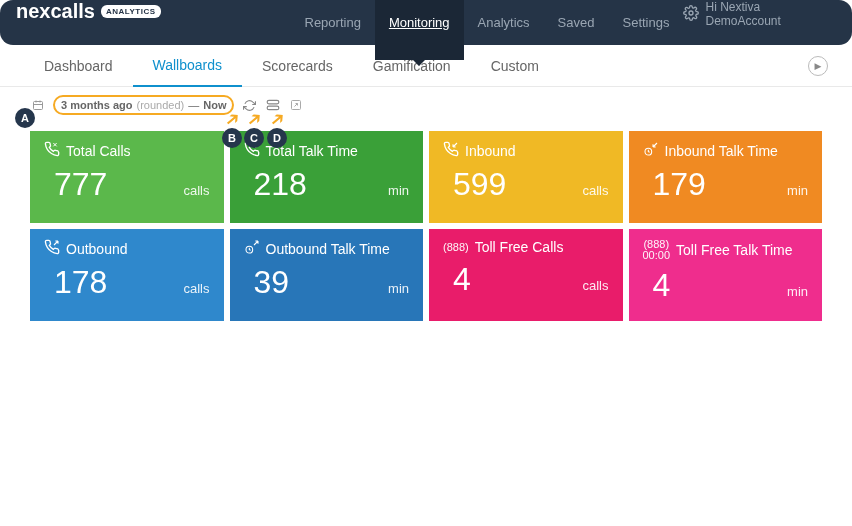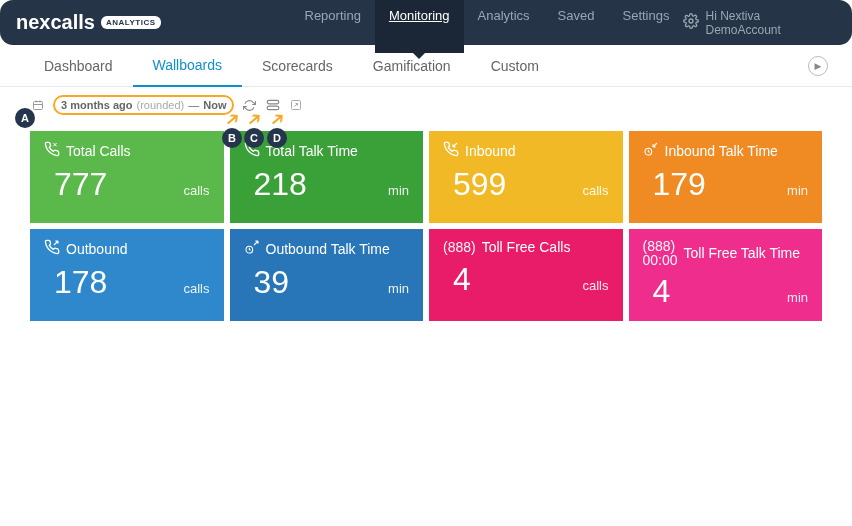--- a/index.html
+++ b/index.html
@@ -8,21 +8,21 @@
     background: #fff;
     width: 852px;
     height: 526px;
     overflow: hidden;
     position: relative;
   }
   .topbar {
     background: #253447;
     height: 45px;
     display: flex;
-    align-items: center;
+    align-items: flex-start;
     color: #9aa6b3;
     font-size: 13px;
     padding: 0 16px;
     border-radius: 13px;
   }
   .logo {
     color: #fff;
     font-size: 20px;
     font-weight: 600;
     display: flex;
@@ -186,21 +186,21 @@
   }
   .arrow {
     position: absolute;
     font-size: 18px;
     color: #f6aa23;
     transform: rotate(-40deg);
     z-index: 9;
     pointer-events: none;
   }
   .ico { width:16px; height:16px; flex-shrink:0; }
-  .ico-small { font-size:14px; opacity:.95; }
+  .ico-small { font-size:11px; opacity:.95;text-align:center; }
 </style>
 </head>
 <body>
 
 <div class="topbar">
   <div class="logo">
     <span>ne</span>
       <span class="x">x</span>
       <span>calls</span>
     <span class="logo-badge">ANALYTICS</span>

